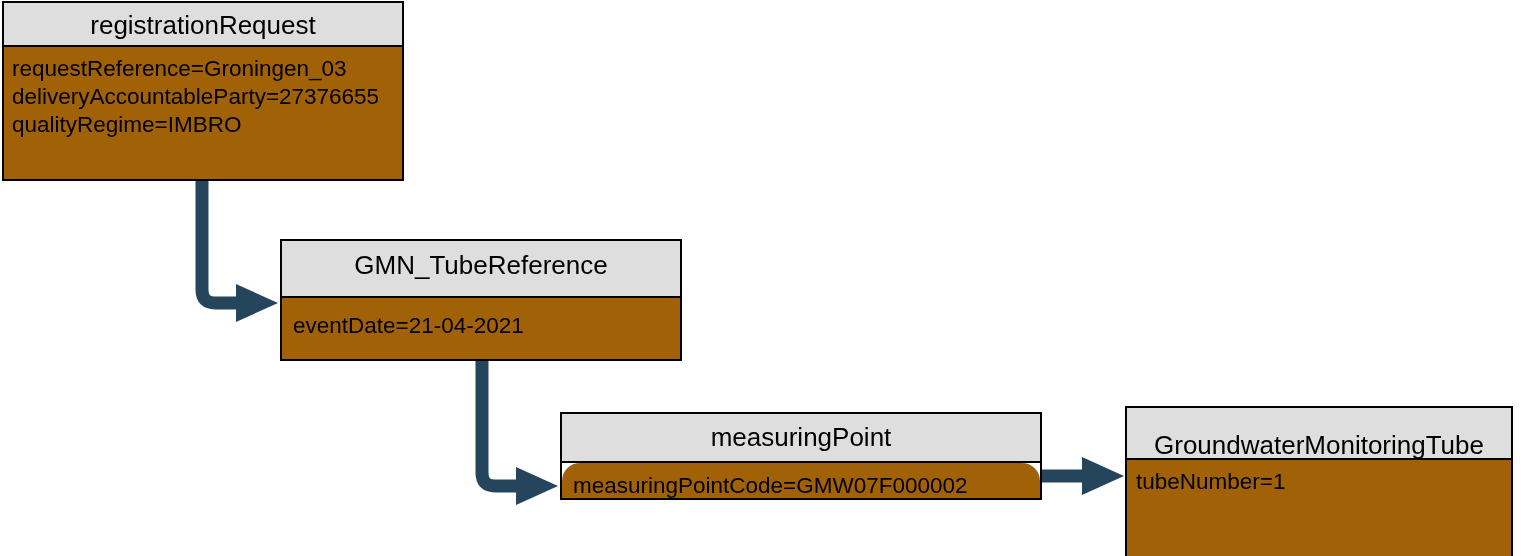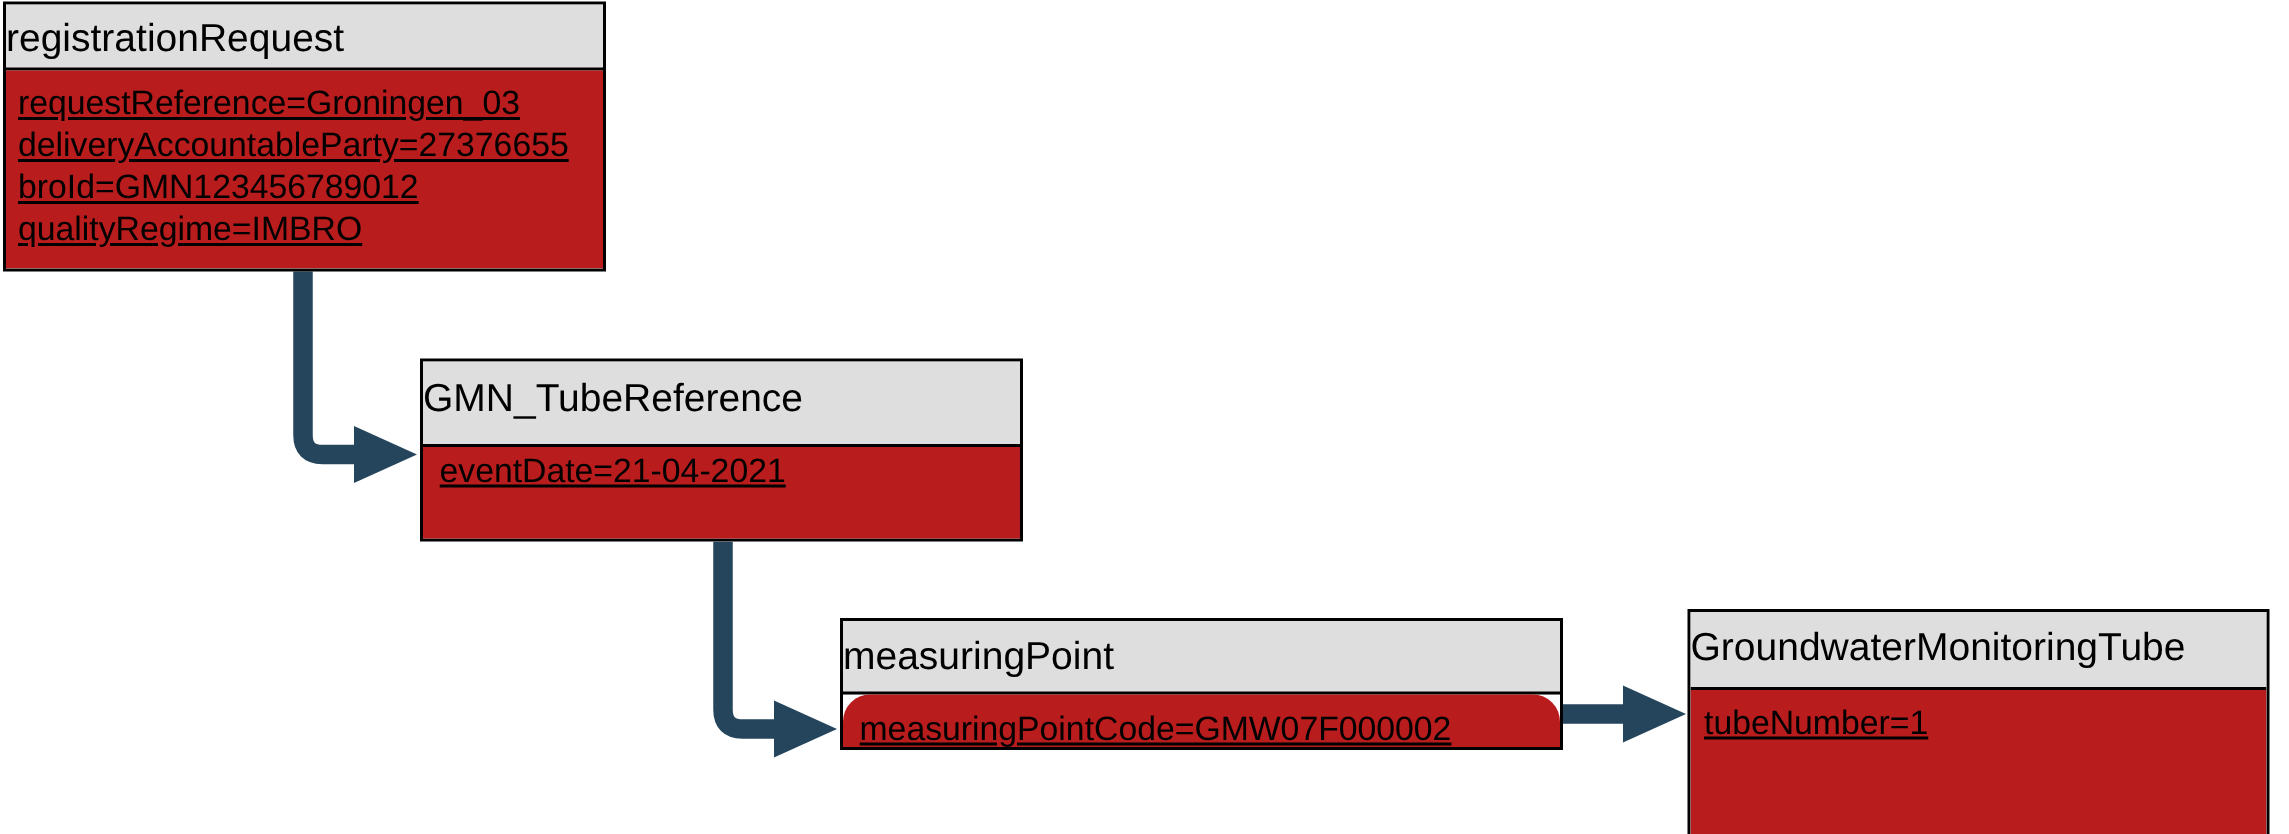--- a/index.html
+++ b/index.html
@@ -35,60 +35,59 @@
     box-sizing: border-box;
     border: 2px solid #000000;
     background: #ffffff;
     overflow: hidden;
     z-index: 3;
   }
   .obj-header {
     box-sizing: border-box;
     background: #dedede;
     border-bottom: 2px solid #000000;
-    text-align: left;
+    text-align: center;
     color: #000000;
     font-size: 26px;
     line-height: 1;
     white-space: nowrap;
     overflow: hidden;
   }
   .obj-body {
     box-sizing: border-box;
     padding: 6px 0 0 8px;
-    background: #b91c1c;
-    text-decoration: underline;
+    background: #a16207;
   }
   .obj-attr {
     color: #000000;
     font-size: 22.5px;
     line-height: 28px;
     white-space: nowrap;
     overflow: hidden;
     text-overflow: clip;
   }
 
   
   #box-registration-request { left: 2px;  top: 1px;   width: 402px; height: 180px; }
   #box-registration-request .obj-header { height: 44px; padding-top: 9px; }
   #box-registration-request .obj-body   { height: 132px; padding-top: 8px; }
 
   
   #box-gmn-tubereference { left: 280px; top: 239px; width: 402px; height: 122px; }
   #box-gmn-tubereference .obj-header { height: 57px; padding-top: 11px; }
-  #box-gmn-tubereference .obj-body   { height: 67px; padding-top: 2px; padding-left: 11px; }
+  #box-gmn-tubereference .obj-body   { height: 67px; padding-top: 14px; padding-left: 11px; }
 
   
   #box-measuring-point { left: 560px; top: 412px; width: 482px; height: 88px; }
   #box-measuring-point .obj-header { height: 49px; padding-top: 10px; }
   #box-measuring-point .obj-body   { height: 52px; padding-top: 9px; padding-left: 11px; border-radius: 18px; }
 
   
   #box-groundwater-monitoring-tube { left: 1125px; top: 406px; width: 388px; height: 160px; }
-  #box-groundwater-monitoring-tube .obj-header { height: 52px; padding-top: 10px; }
+  #box-groundwater-monitoring-tube .obj-header { height: 52px; padding-top: 24px; }
   #box-groundwater-monitoring-tube .obj-body   { height: 104px; padding-top: 8px; padding-left: 9px; }
 </style>
 </head>
 <body>
 
 <div id="diagram">
 
   <svg id="connectors" viewBox="0 0 1526 556" width="1526" height="556">
 
     <g>
@@ -105,21 +104,20 @@
       <path d="M 1042 476 L 1088 476" fill="none" stroke="#24455c" stroke-width="13" stroke-linecap="butt"></path>
       <polygon points="1082,457 1124,476 1082,495" fill="#24455c"></polygon>
     </g>
   </svg>
 
   <div class="obj-box" id="box-registration-request">
     <div class="obj-header">registrationRequest</div>
     <div class="obj-body">
       <div class="obj-attr">requestReference=Groningen_03</div>
       <div class="obj-attr">deliveryAccountableParty=27376655</div>
-      <div class="obj-attr">broId=GMN123456789012</div>
       <div class="obj-attr">qualityRegime=IMBRO</div>
     </div>
   </div>
 
   <div class="obj-box" id="box-gmn-tubereference">
     <div class="obj-header">GMN_TubeReference</div>
     <div class="obj-body">
       <div class="obj-attr">eventDate=21-04-2021</div>
     </div>
   </div>

